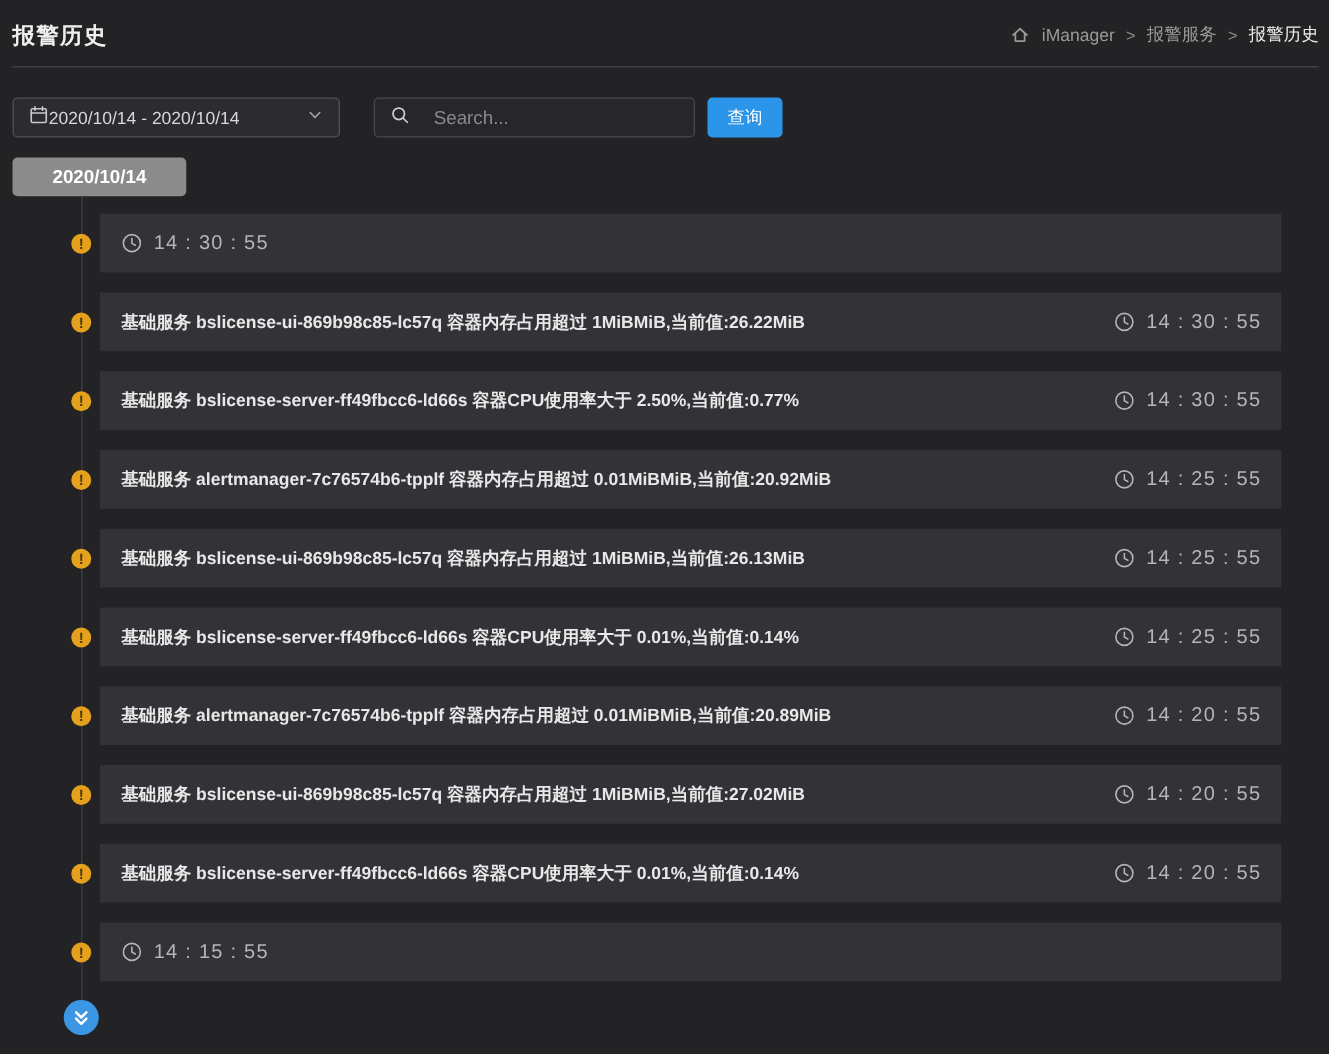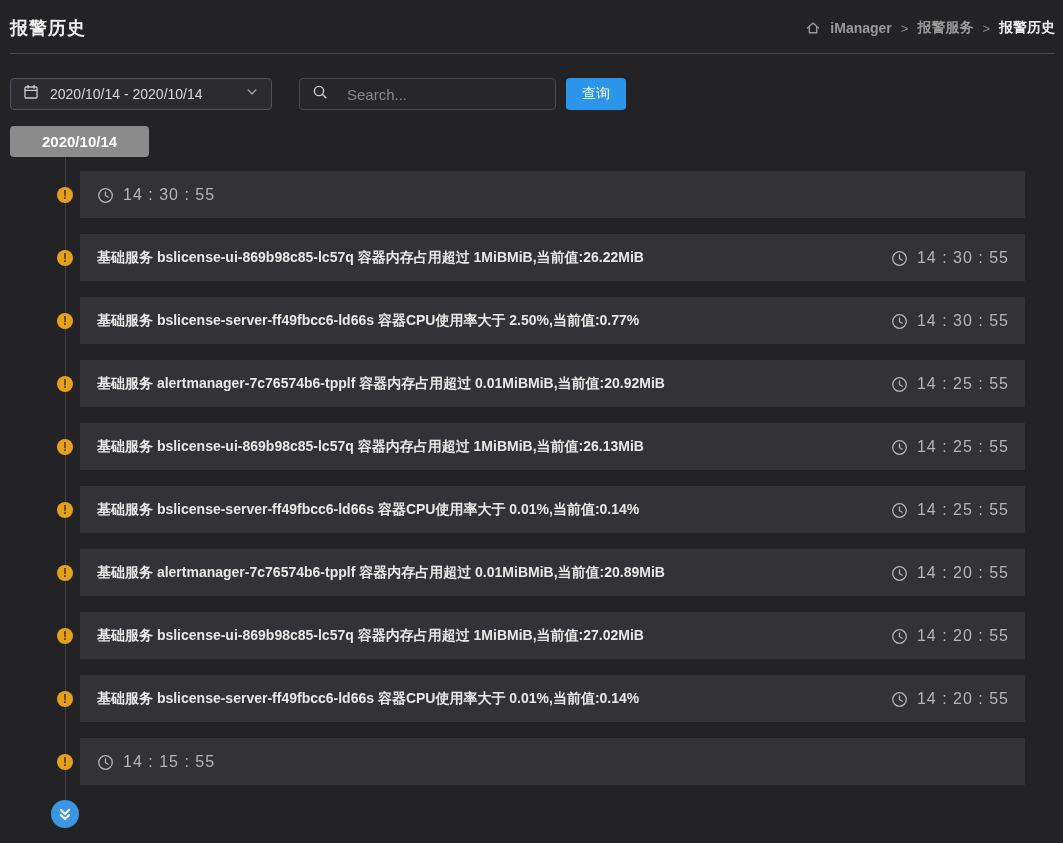--- a/index.html
+++ b/index.html
@@ -12,35 +12,35 @@
   }
   .page { width: 1063px; height: 843px; position: relative; }
 
   
   .header {
     display: flex; justify-content: space-between; align-items: center;
     padding: 16px 8px 13px 10px;
   }
   .page-title { font-size: 18px; font-weight: 700; color: #efefef; letter-spacing: 1px; }
   .breadcrumb { display: flex; align-items: center; gap: 9px; font-size: 14px; }
-  .breadcrumb .crumb { color: #9a9a9a; font-weight: 700; cursor: pointer; }
+  .breadcrumb .crumb { color: #9a9a9a; font-weight: 400; cursor: pointer; }
   .breadcrumb .crumb.current { color: #ededed; }
   .breadcrumb .sep { color: #8a8a8a; font-size: 13px; font-weight: 400; }
   .breadcrumb svg { display: block; }
 
   .header-divider { border: none; border-top: 1px solid #49494d; margin: 0 8px 0 10px; }
 
   
   .filters { display: flex; align-items: center; margin: 24px 0 0 10px; }
   .date-picker {
     width: 262px; height: 32px; display: flex; align-items: center;
     background: #2b2b30; border: 1px solid #515157; border-radius: 4px;
     padding: 0 12px; cursor: pointer;
   }
-  .date-picker .date-text { flex: 1; margin-left: 11px; font-size: 14px; color: #d8d8d8; }
+  .date-picker .date-text { flex: 1; font-size: 14px; color: #d8d8d8; }
   .search-box {
     width: 257px; height: 32px; display: flex; align-items: center;
     background: #26262b; border: 1px solid #48484e; border-radius: 4px;
     padding: 0 12px; margin-left: 27px;
   }
   .search-box .vsep { width: 1px; height: 16px; background: #55555b; margin: 0 10px 0 9px; }
   .search-box input {
     flex: 1; background: transparent; border: none; outline: none;
     font-size: 15px; color: #d8d8d8; font-family: inherit;
   }
@@ -73,21 +73,21 @@
   }
   .warn-icon {
     position: absolute; left: -23px; top: 50%; margin-top: -8px;
     width: 16px; height: 16px; border-radius: 50%;
     background: #e5a11d; color: #4c3a08;
     font-size: 12px; font-weight: 900; line-height: 16px; text-align: center;
     z-index: 1;
   }
   .alarm-msg { font-size: 14px; font-weight: 700; color: #e8e8e8; }
   .alarm-time {
-    display: flex; align-items: flex-end; gap: 9px;
+    display: flex; align-items: flex-start; gap: 9px;
     color: #b5b5b5; font-size: 16px; letter-spacing: 1px; white-space: nowrap;
   }
   .alarm-time svg { display: block; }
 
   .load-more-button {
     display: block; margin: -1px 0 0 51px; width: 28px; height: 28px;
     border-radius: 50%; border: none; background: #3b97e3; cursor: pointer;
     padding: 0; position: relative; z-index: 1;
   }
   .load-more-button svg { display: block; margin: 0 auto; }

